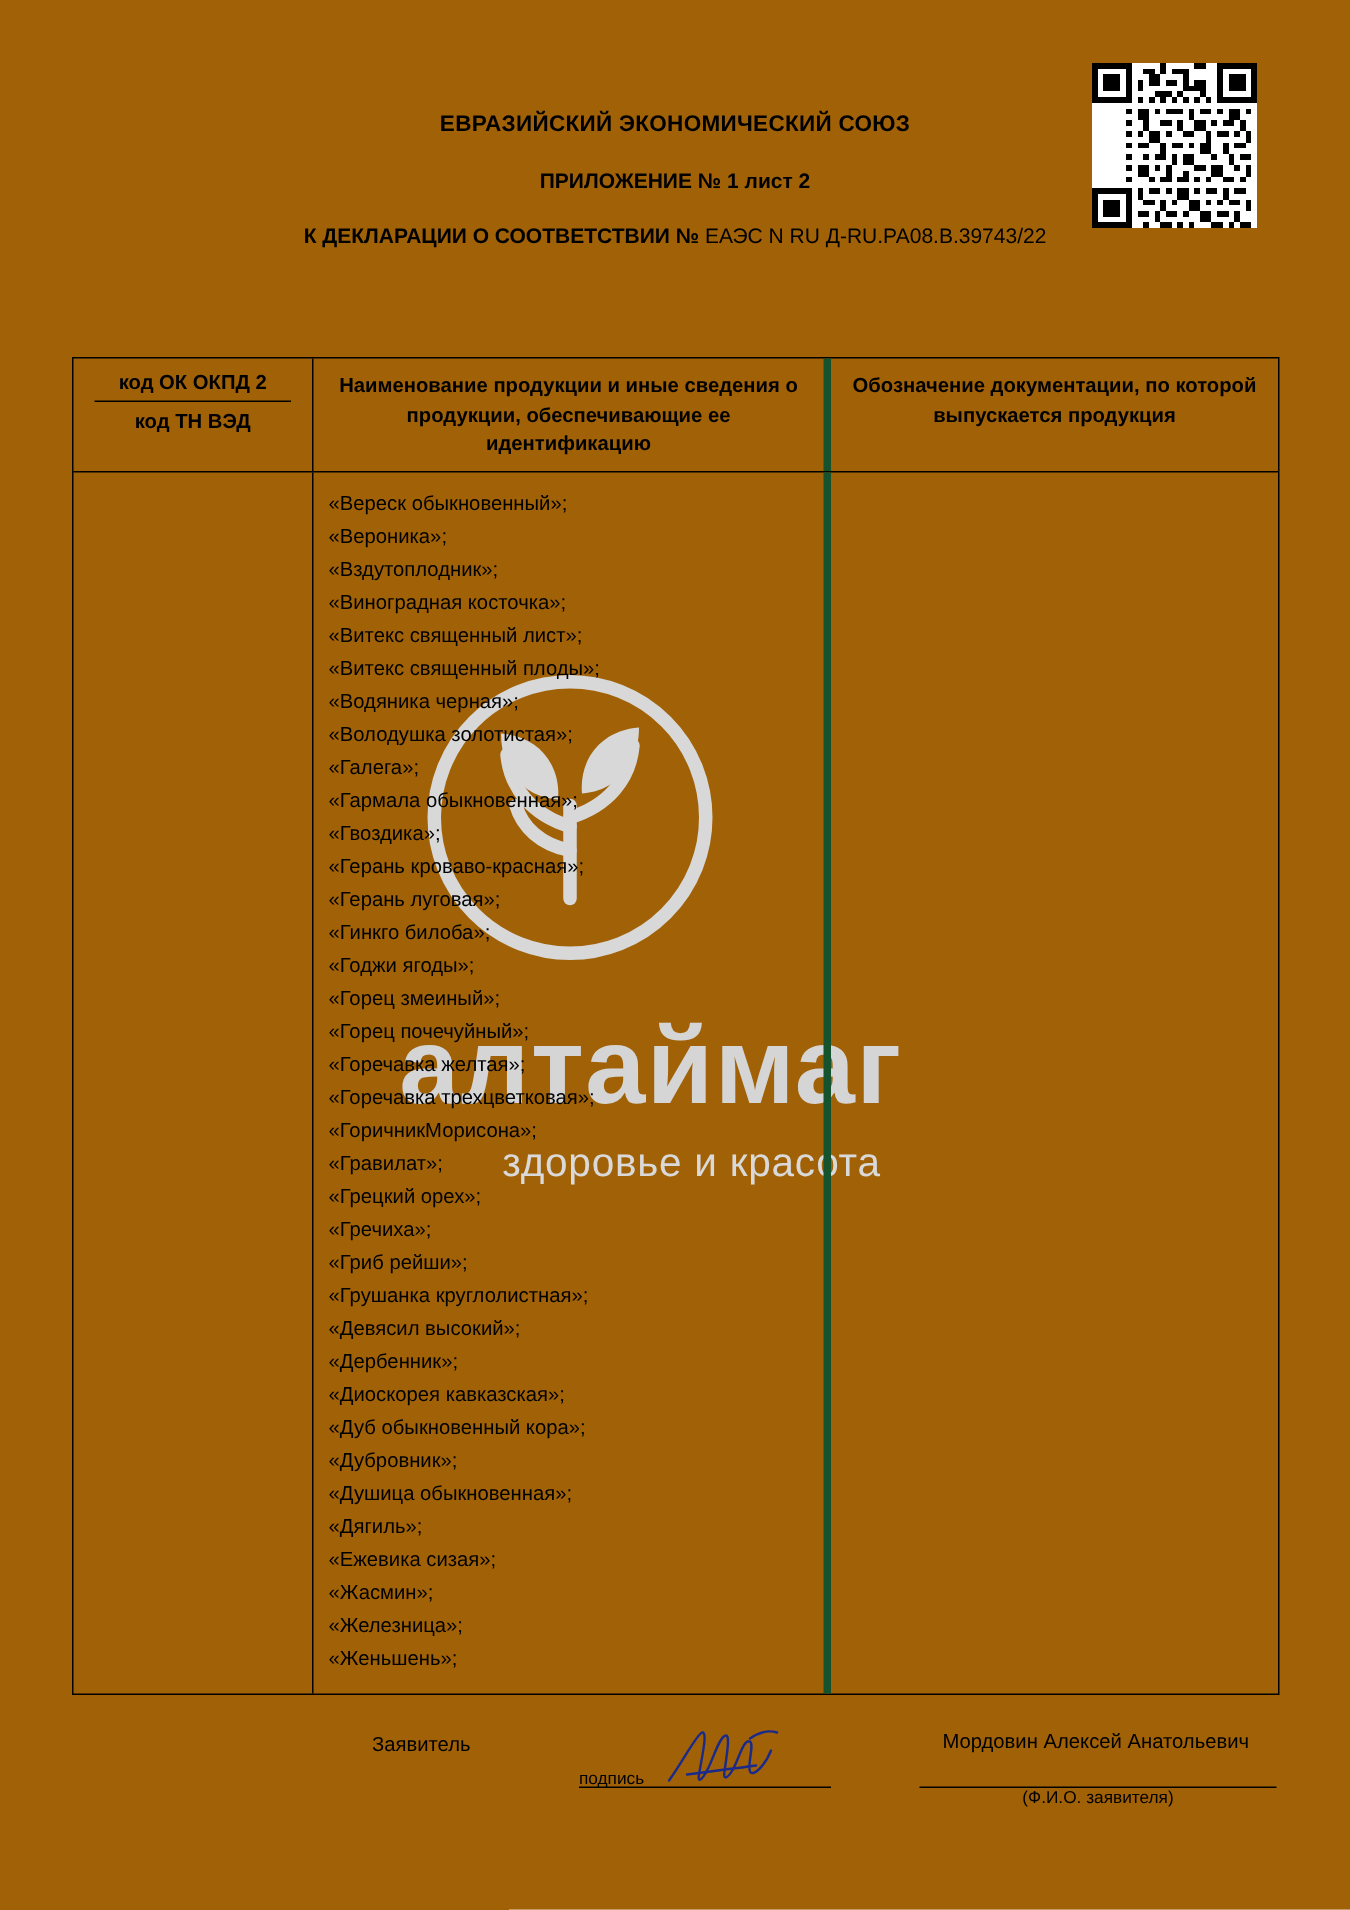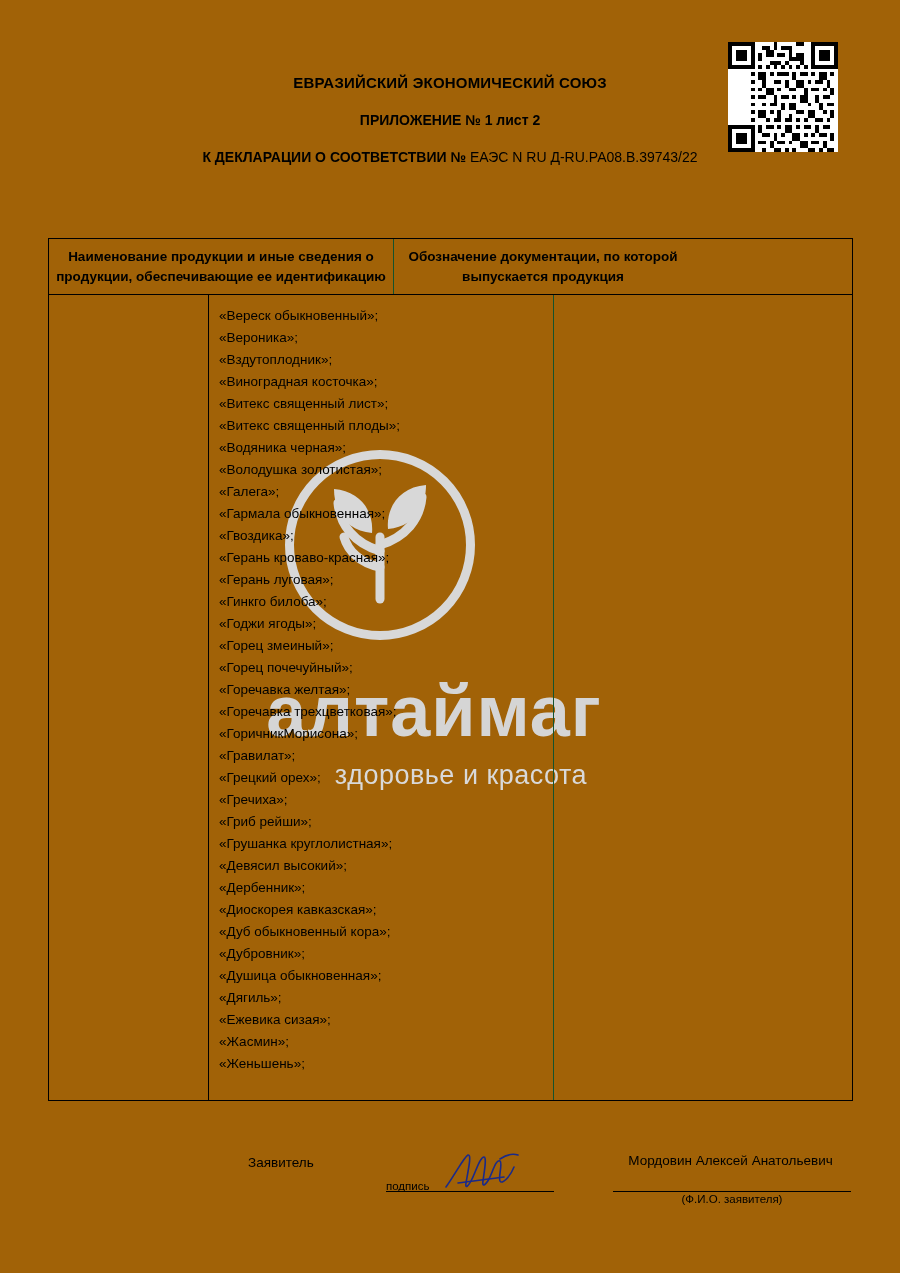--- a/index.html
+++ b/index.html
@@ -122,21 +122,21 @@
     border-bottom: 1px solid #000;
   }
   .col1 {
     width: 160px;
     box-sizing: border-box;
     border-right: 1px solid #000;
   }
   .col2 {
     width: 345px;
     box-sizing: border-box;
-    border-right: 1px solid #14532d;
+    border-right: 5px solid #14532d;
   }
   .col3 {
     width: 298px;
     box-sizing: border-box;
   }
   .th-inner {
     font-size: 13.5px;
     font-weight: bold;
     text-align: center;
     line-height: 1.45;
@@ -392,20 +392,24 @@
         <path d="M40 30 C 66 32, 80 52, 78 74 C 54 72, 40 54, 40 30 Z" fill="#d8d8d8"></path>
         <path d="M132 26 C 106 28, 92 48, 94 70 C 118 68, 132 50, 132 26 Z" fill="#d8d8d8"></path>
       </svg>
     </div>
     <div class="wm-text">алтаймаг</div>
     <div class="wm-sub">здоровье и красота</div>
   </div>
 
   <div class="table">
     <div class="thead">
+      <div class="col1">
+        <div class="th-split-top">код ОК ОКПД 2</div>
+        <div class="th-split-bottom">код ТН ВЭД</div>
+      </div>
       <div class="col2">
         <div class="th-inner">Наименование продукции и иные сведения о продукции, обеспечивающие ее идентификацию</div>
       </div>
       <div class="col3">
         <div class="th-inner">Обозначение документации, по которой выпускается продукция</div>
       </div>
     </div>
     <div class="tbody">
       <div class="col1">
         <div class="cell-list"></div>
@@ -439,20 +443,21 @@
           <div>«Грушанка круглолистная»;</div>
           <div>«Девясил высокий»;</div>
           <div>«Дербенник»;</div>
           <div>«Диоскорея кавказская»;</div>
           <div>«Дуб обыкновенный кора»;</div>
           <div>«Дубровник»;</div>
           <div>«Душица обыкновенная»;</div>
           <div>«Дягиль»;</div>
           <div>«Ежевика сизая»;</div>
           <div>«Жасмин»;</div>
+          <div>«Железница»;</div>
           <div>«Женьшень»;</div>
         </div>
       </div>
       <div class="col3">
         <div class="cell-list"></div>
       </div>
     </div>
   </div>
 
   <div class="sig">

